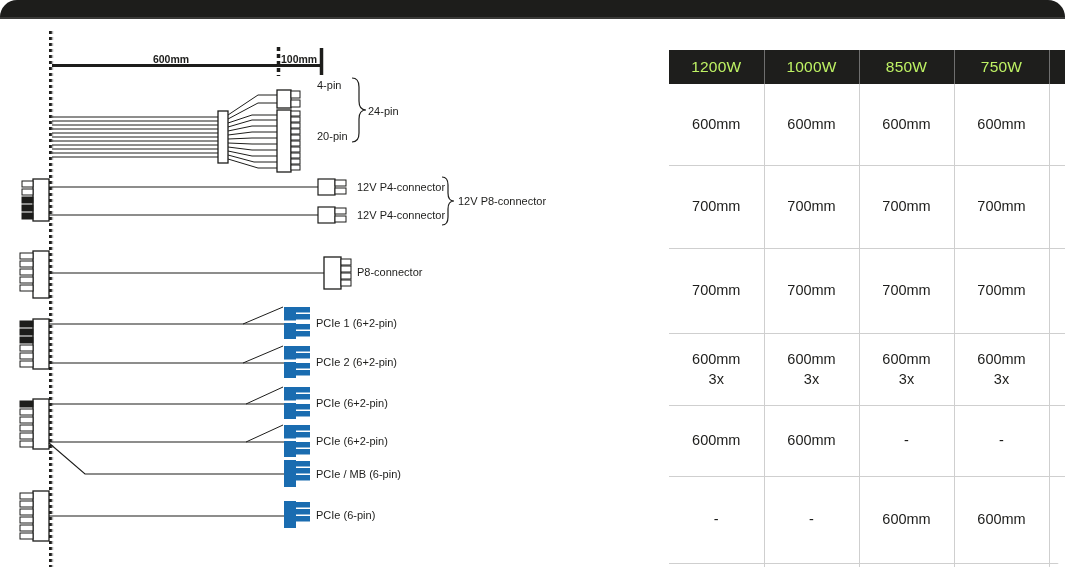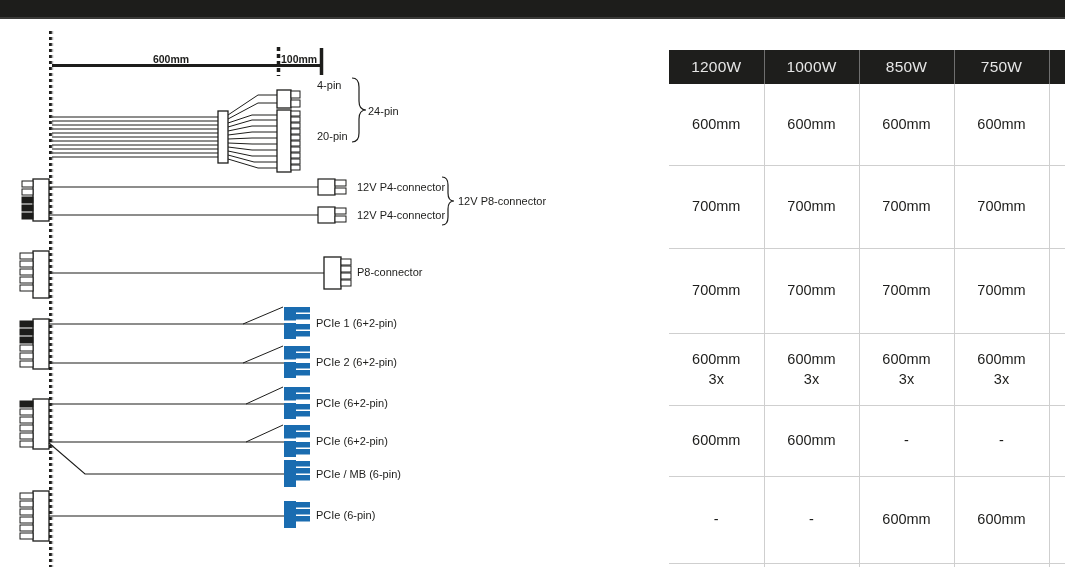--- a/index.html
+++ b/index.html
@@ -7,20 +7,21 @@
     padding: 0;
     background: #ffffff;
     font-family: "Liberation Sans", sans-serif;
   }
   #page {
     position: relative;
     width: 1065px;
     height: 567px;
     background: #ffffff;
     overflow: hidden;
+    border-radius: 17px;
   }
   
   #topbar {
     position: absolute;
     left: 0; top: 0;
     width: 1065px; height: 17px;
     background: #1d1d1b;
   }
   #topbar-shadow {
     position: absolute;
@@ -47,21 +48,21 @@
     overflow: hidden;
   }
   table.spec {
     border-collapse: collapse;
     table-layout: fixed;
     width: 475px;
   }
   table.spec col.c { width: 95px; }
   table.spec thead th {
     background: #1e1e1c;
-    color: #e5e5e5;
+    color: #bef264;
     font-size: 15.5px;
     font-weight: normal;
     height: 32px;
     text-align: center;
     border-right: 1px solid #6f6f6f;
     letter-spacing: .2px;
   }
   table.spec thead th:last-child { border-right: none; }
   table.spec tbody td {
     text-align: center;

